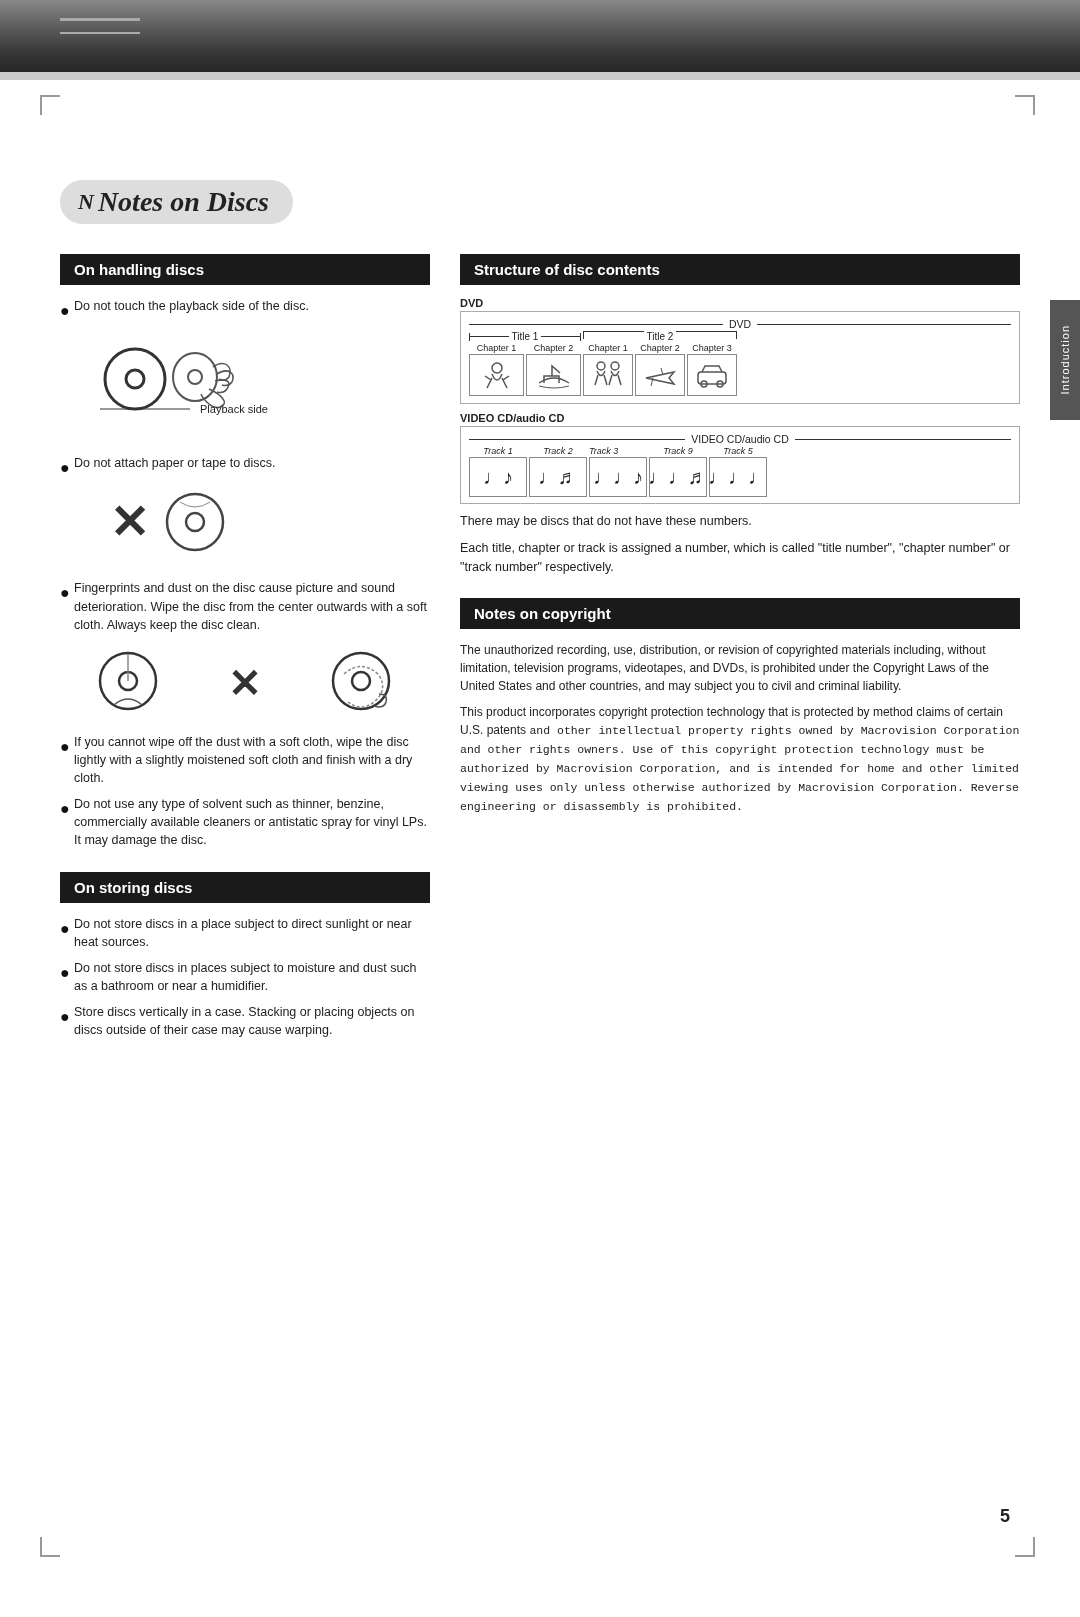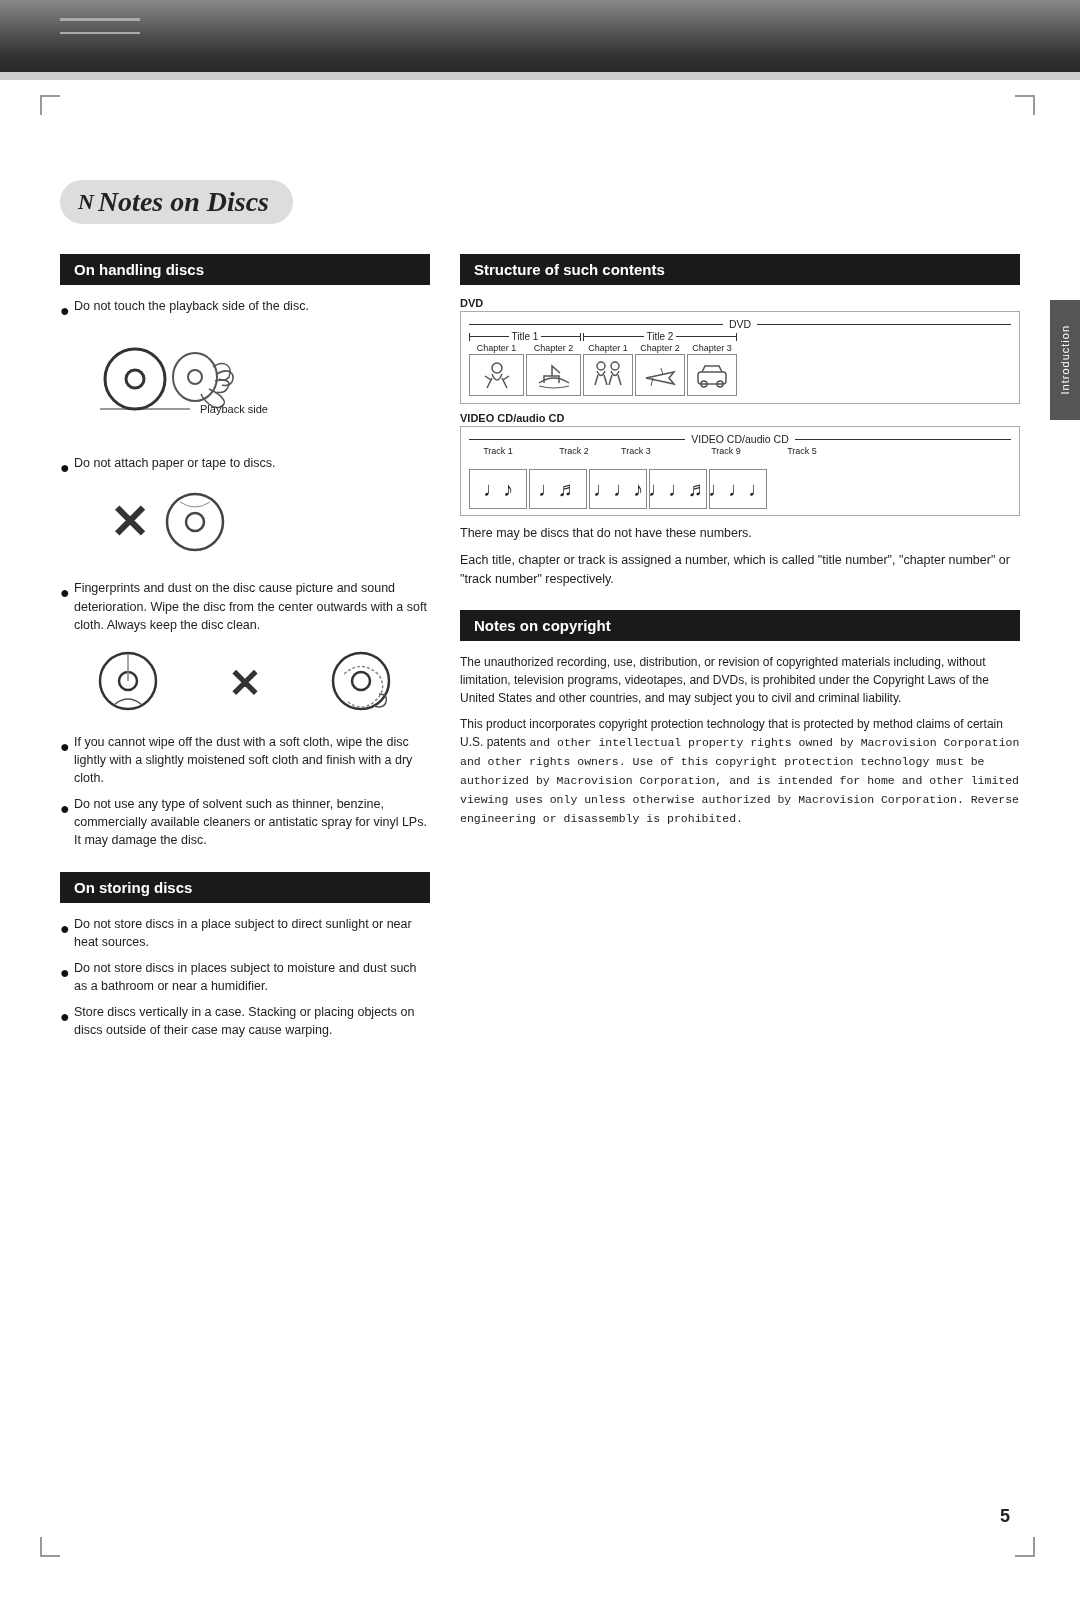--- a/index.html
+++ b/index.html
@@ -353,21 +353,21 @@
           <span class="bullet-dot">●</span>
           <span>Store discs vertically in a case. Stacking or placing objects on discs outside of their case may cause warping.</span>
         </div>
       </div>
 
     </div>
 
     <div class="col-right">
 
       <div class="section-block">
-        <span class="section-header">Structure of such contents</span>
+        <span class="section-header">Structure of disc contents</span>
 
         <div class="dvd-word">DVD</div>
 
         <div style="border:1px solid #aaa; padding:6px 8px; margin-bottom:8px;">
 
           <div style="display:flex; align-items:center; font-size:10.5px; margin-bottom:1px;">
             <div style="width:8px; height:1px; background:#333;"></div>
             <div style="flex:1; height:1px; background:#333;"></div>
             <span style="padding: 0 6px; font-size:10.5px;">DVD</span>
             <div style="flex:1; height:1px; background:#333;"></div>
@@ -408,21 +408,21 @@
                     <path d="M5 25 Q20 15 35 25" fill="none" stroke="#555" stroke-width="1.5"></path>
                     <path d="M10 25 L10 18 L25 18 L25 25" fill="none" stroke="#555" stroke-width="1.5"></path>
                     <path d="M18 18 L18 8 L26 15" fill="none" stroke="#555" stroke-width="1.5"></path>
                     <path d="M5 28 Q20 32 35 28" fill="none" stroke="#555" stroke-width="1"></path>
                   </svg>
                 </div>
               </div>
             </div>
 
             <div style="display:flex; flex-direction:column; align-items:center;">
-              <div style="display:flex; align-items:center; width:100%; font-size:10px; margin-bottom:1px;">
+              <div style="display:flex; width:100%; font-size:10px; margin-bottom:1px;">
                 <span style="width:1px; height:8px; background:#333; display:inline-block;"></span>
                 <span style="flex:1; height:1px; background:#333; display:block;"></span>
                 <span style="font-size:10px; padding:0 3px; white-space:nowrap;">Title 2</span>
                 <span style="flex:1; height:1px; background:#333; display:block;"></span>
                 <span style="width:1px; height:8px; background:#333; display:inline-block;"></span>
               </div>
               <div style="display:flex; gap:2px; margin-bottom:1px;">
                 <span style="width:50px; text-align:center; font-size:9px;">Chapter 1</span>
                 <span style="width:50px; text-align:center; font-size:9px;">Chapter 2</span>
                 <span style="width:50px; text-align:center; font-size:9px;">Chapter 3</span>
@@ -467,21 +467,21 @@
         <div style="border:1px solid #aaa; padding:6px 8px; margin-bottom:8px;">
 
           <div style="display:flex; align-items:center; font-size:10.5px; margin-bottom:1px;">
             <div style="width:8px; height:1px; background:#333;"></div>
             <div style="flex:1; height:1px; background:#333;"></div>
             <span style="padding:0 6px; font-size:10.5px;">VIDEO CD/audio CD</span>
             <div style="flex:1; height:1px; background:#333;"></div>
             <div style="width:8px; height:1px; background:#333;"></div>
           </div>
 
-          <div style="display:flex; gap:18px; margin-bottom:13px;">
+          <div style="display:flex; gap:2px; margin-bottom:1px;font-style:italic;">
             <span style="width:58px; text-align:center; font-size:9px;">Track 1</span>
             <span style="width:58px; text-align:center; font-size:9px;">Track 2</span>
             <span style="width:58px; text-align:left; font-size:9px;">Track 3</span>
             <span style="width:58px; text-align:center; font-size:9px;">Track 9</span>
             <span style="width:58px; text-align:center; font-size:9px;">Track 5</span>
           </div>
 
           <div style="display:flex; gap:2px;">
             <div style="width:58px; height:40px; border:1px solid #888; display:flex; align-items:center; justify-content:center; font-size:20px;">♩♪</div>
             <div style="width:58px; height:40px; border:1px solid #888; display:flex; align-items:center; justify-content:center; font-size:20px;">♩♬</div>

